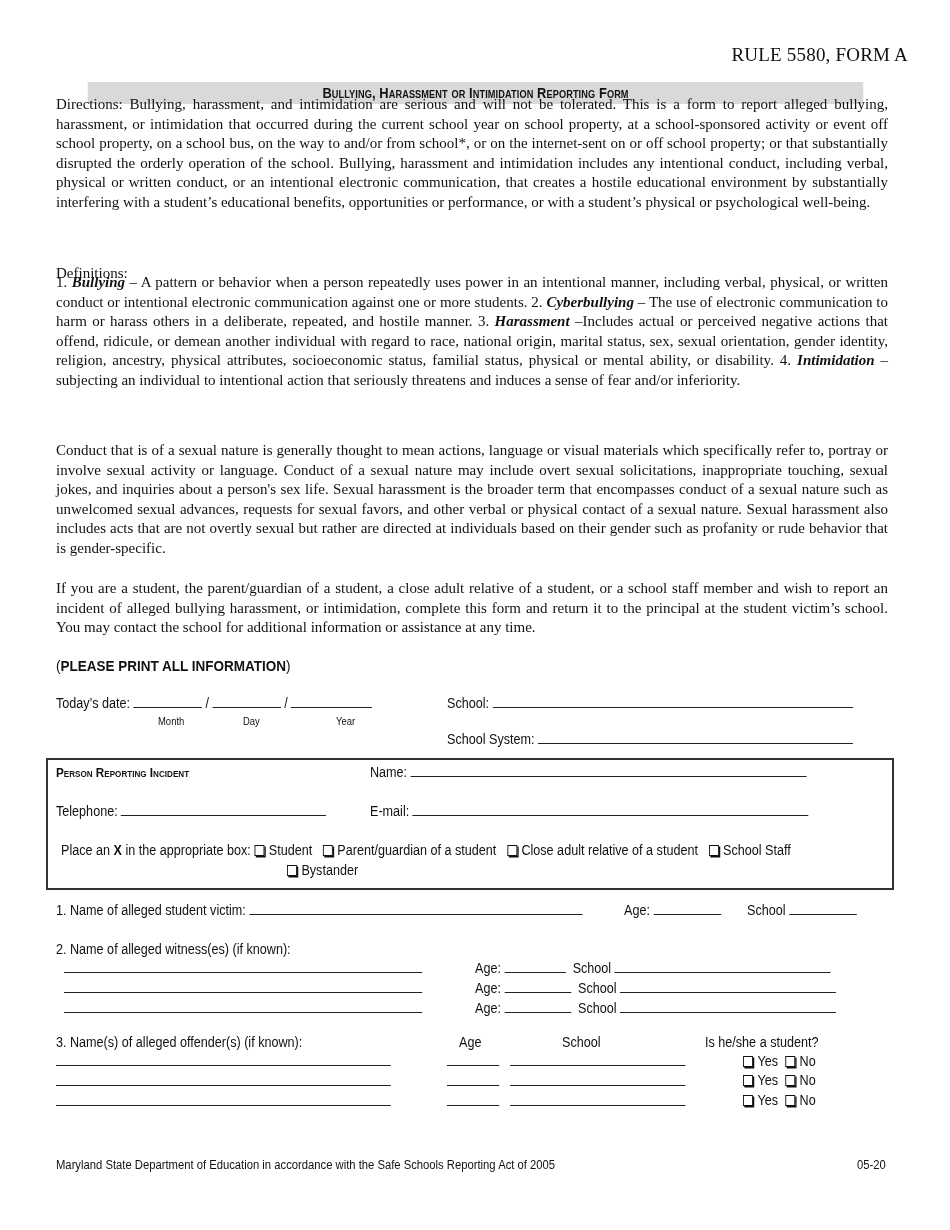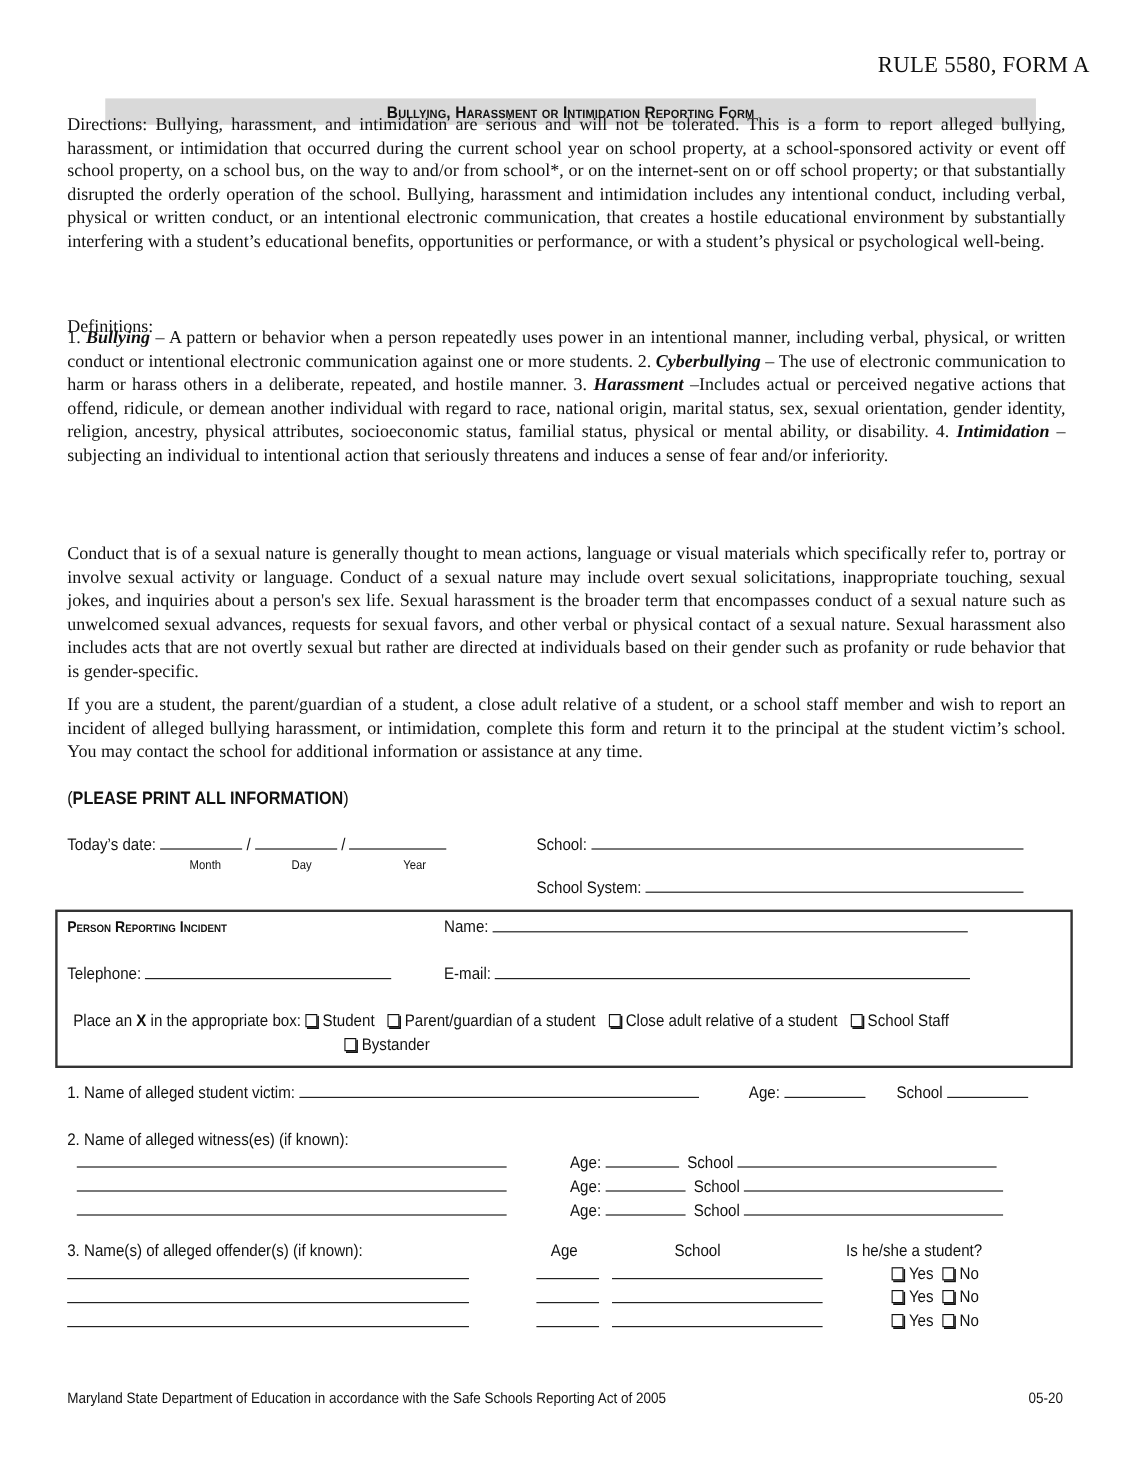--- a/index.html
+++ b/index.html
@@ -10,21 +10,21 @@
 
   .rule-label { position: absolute; right: 42px; top: 44px; font-size: 19px; letter-spacing: 0.2px; }
 
   .title-bar { position: absolute; left: 54px; top: 82px; width: 843px; height: 22px; background: #d9d9d9;
                text-align: center; font-weight: bold; font-size: 14px; line-height: 22px; font-variant: small-caps; letter-spacing: 0.1px; transform: scaleX(0.92); transform-origin: center; }
 
   .para { position: absolute; left: 56px; width: 832px; font-size: 15px; line-height: 19.6px; text-align: justify; }
   .p-directions { top: 95px; }
   .p-defs-head { top: 264px; }
   .p-defs { top: 273px; }
-  .p-conduct { top: 453px; }
+  .p-conduct { top: 441px; }
   .p-report { top: 579px; }
   .para b i, .para i b { font-weight: bold; font-style: italic; }
 
   .lbl { position: absolute; font-size: 14px; white-space: nowrap; transform: scaleX(0.9); transform-origin: left center; }
   .small { font-size: 10.5px; }
   .bold { font-weight: bold; }
 
   .line { display: inline-block; border-bottom: 1px solid #222; height: 12px; vertical-align: baseline; }
 
   .person-box { position: absolute; left: 46px; top: 758px; width: 848px; height: 132px; border: 2px solid #333; box-sizing: border-box; }

